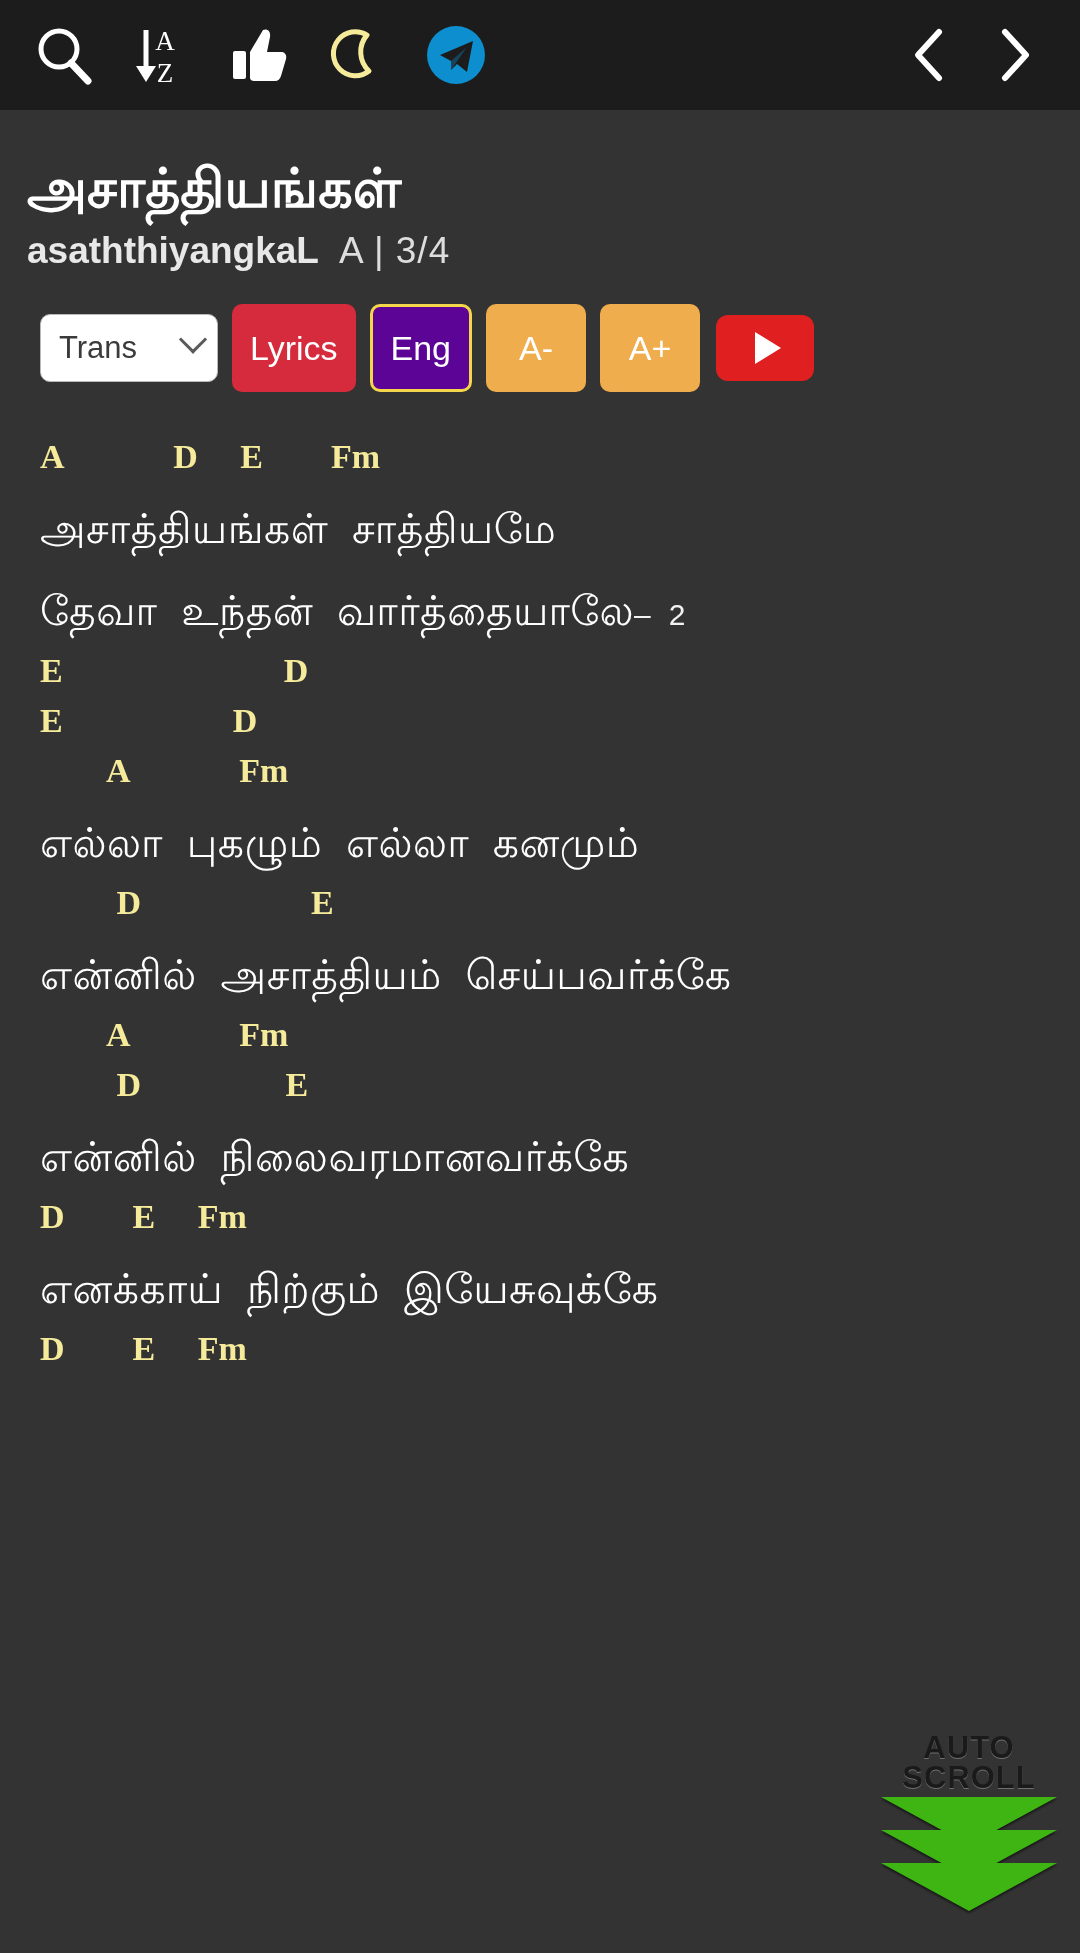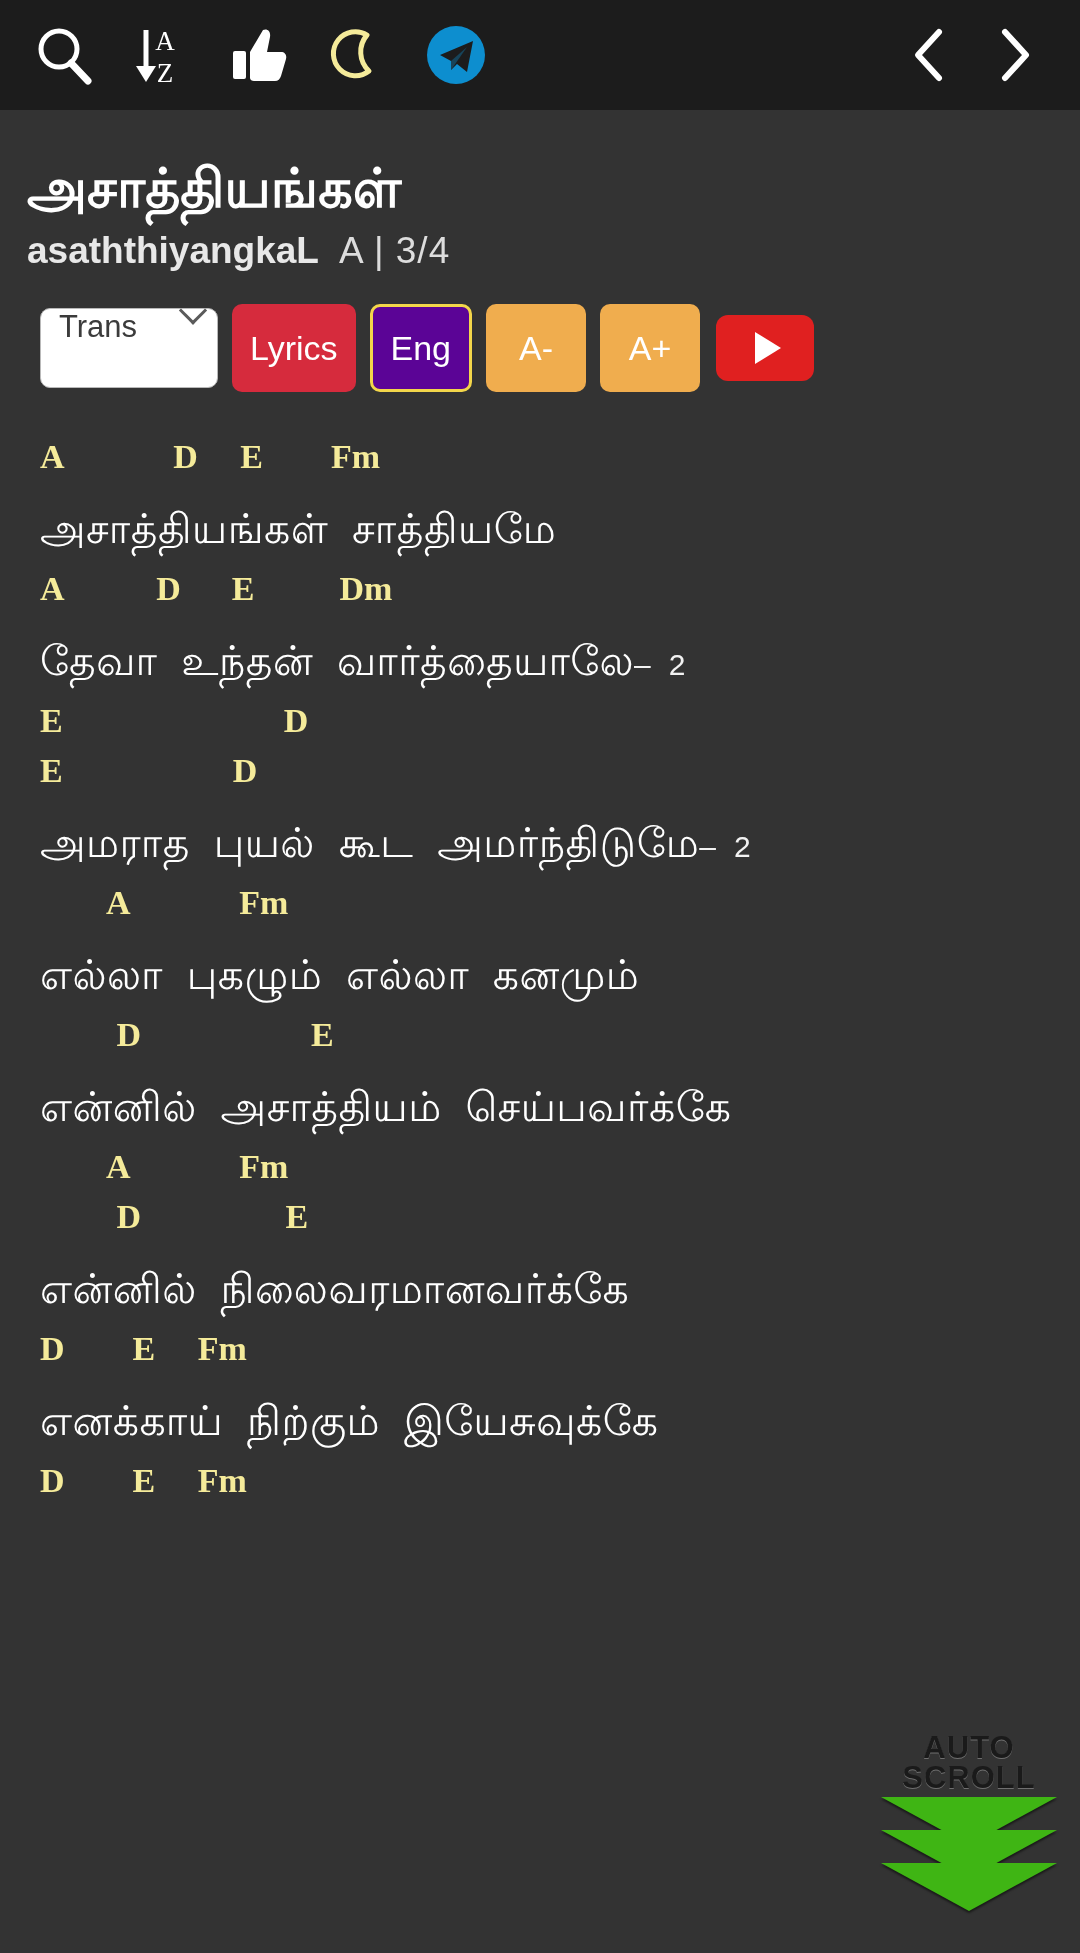--- a/index.html
+++ b/index.html
@@ -48,25 +48,25 @@
   }
   .song-sub .meta{ font-weight:normal; color:#dddddd; letter-spacing:1px; }
 
   
   .btn-row{
     margin-top:32px;
     padding-left:40px;
     display:flex; align-items:center; gap:14px;
   }
   .sel-trans{
-    width:178px; height:80px;
+    width:178px; height:68px;
     background:#ffffff;
     border:1px solid #b9b9b9;
     border-radius:10px;
-    display:flex; align-items:flex-start;
+    display:flex; align-items:center;
     padding:0 14px 0 18px;
     color:#3b3b3b;
     font-size:31px;
     cursor:pointer;
     position:relative;
   }
   .sel-trans .caret{
     margin-left:auto;
     width:20px; height:20px;
     border-right:3px solid #5a5a5a;
@@ -240,27 +240,25 @@
   <div class="pill-yt">
     <span class="yt-tri"></span>
   </div>
 </div>
 
 <div class="sheet">
 
   <div class="chordline">A             D     E        Fm</div>
   <div class="lyricline"><span>அசாத்தியங்கள்  சாத்தியமே</span><span class="rep"></span></div>
 
-  <div class="chordline">A           D      E          Dm</div>
   <div class="lyricline"><span>தேவா  உந்தன்  வார்த்தையாலே</span><span class="rep">–  2</span></div>
 
   <div class="chordline">E                          D</div>
 
   <div class="chordline">E                    D</div>
-  <div class="lyricline"><span>அமராத  புயல்  கூட  அமர்ந்திடுமே</span><span class="rep">–  2</span></div>
 
   <div class="chordline">        A             Fm</div>
   <div class="lyricline"><span>எல்லா  புகழும்  எல்லா  கனமும்</span><span class="rep"></span></div>
 
   <div class="chordline">         D                    E</div>
   <div class="lyricline"><span>என்னில்  அசாத்தியம்  செய்பவர்க்கே</span><span class="rep"></span></div>
 
   <div class="chordline">        A             Fm</div>
 
   <div class="chordline">         D                 E</div>

